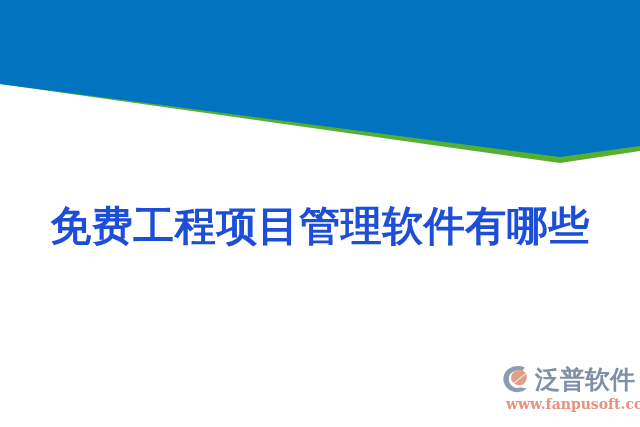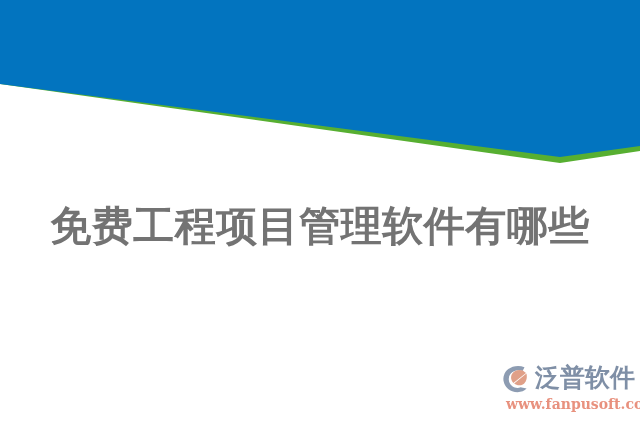--- a/index.html
+++ b/index.html
@@ -48,21 +48,21 @@
     width: 640px;
     height: 62px;
     display: flex;
     align-items: center;
     justify-content: center;
   }
   #slide-title {
     font-family: "DejaVu Sans", "Liberation Sans", sans-serif;
     font-size: 41px;
     font-weight: bold;
-    color: #737373;
+    color: #1d4ed8;
     letter-spacing: 0.5px;
     line-height: 1.12;
     white-space: nowrap;
     text-align: center;
   }
 
   
   #brand {
     position: absolute;
     left: 500px;
@@ -84,21 +84,21 @@
     height: 32px;
     flex: 0 0 32px;
     position: relative;
   }
   #brand-mark svg {
     display: block;
     width: 32px;
     height: 32px;
   }
   #brand-name {
-    font-family: Liberation Mono, monospace;
+    font-family: Liberation Sans, sans-serif;
     font-size: 25px;
     font-weight: bold;
     color: #7f8fa6;
     line-height: 1;
     white-space: nowrap;
     letter-spacing: 0px;
   }
   #brand-url {
     position: absolute;
     left: 6px;

